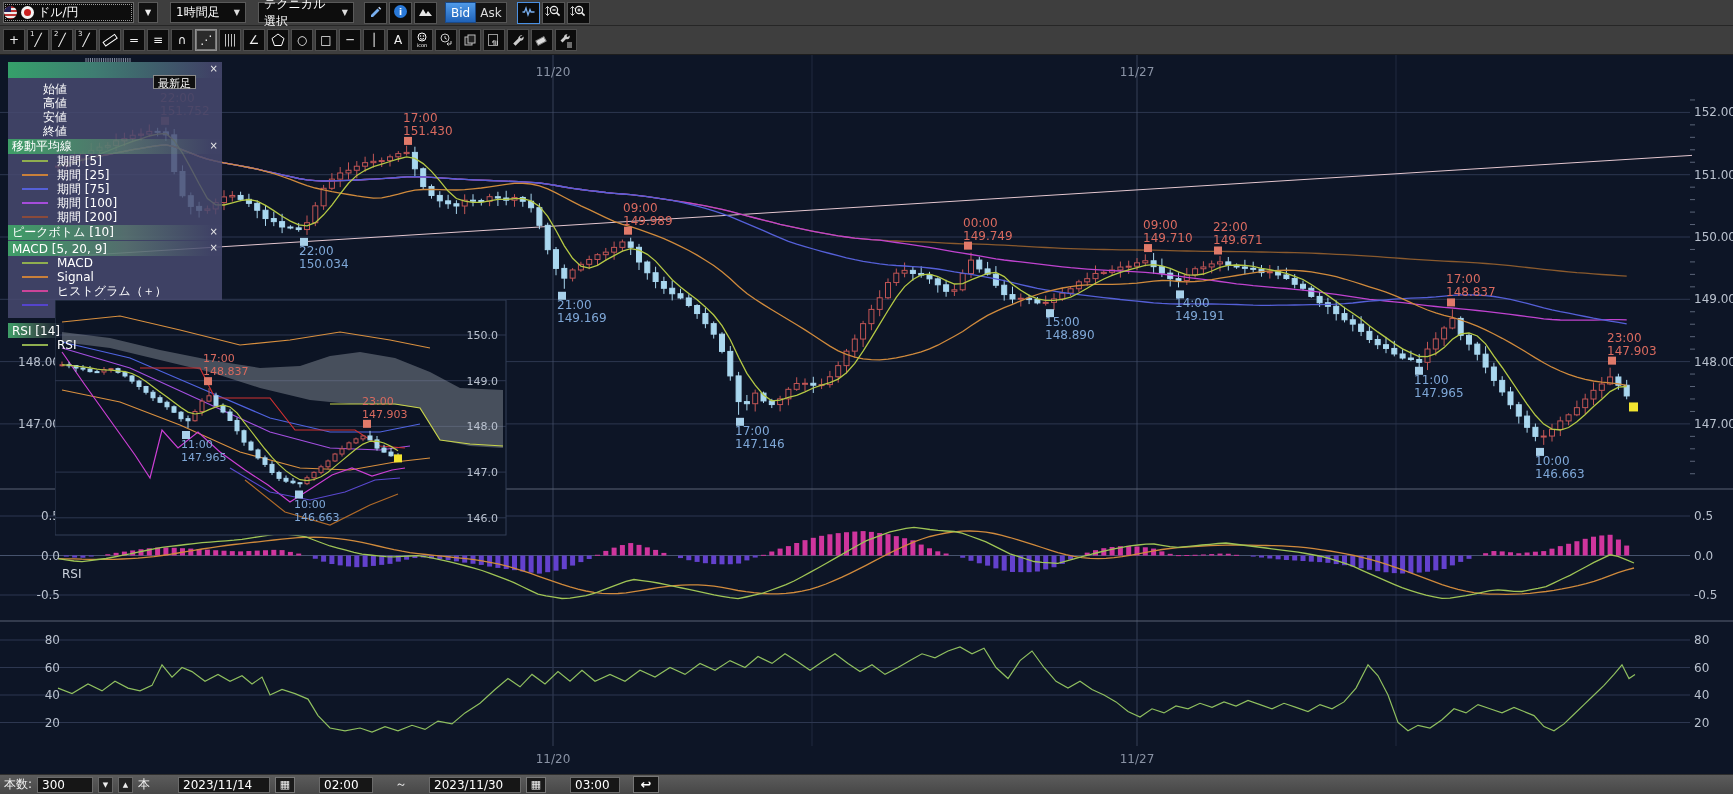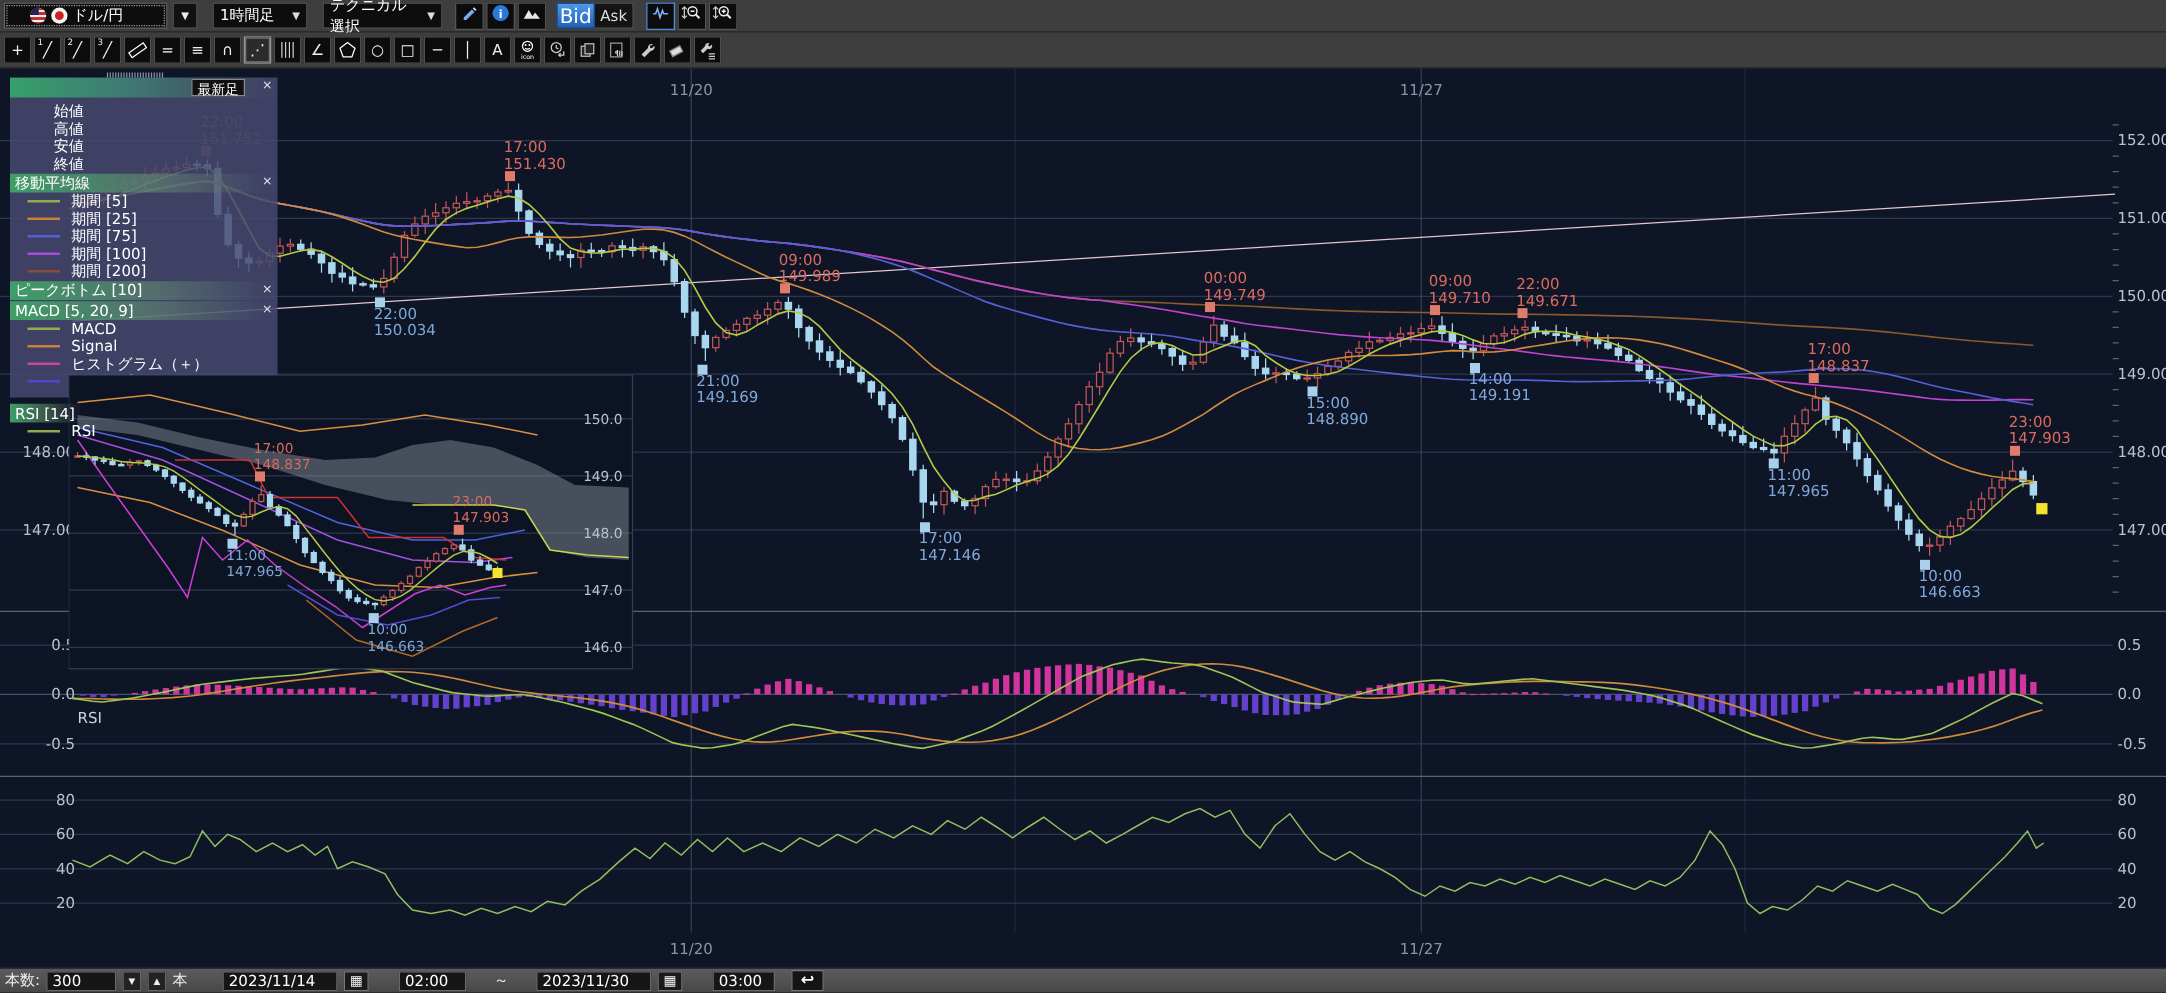--- a/index.html
+++ b/index.html
@@ -7,56 +7,56 @@
     font-family:"DejaVu Sans", sans-serif; }
   .abs { position:absolute; }
 
   
   .tb1 { position:absolute; top:0; left:0; width:1733px; height:26px; background:#3e3e3e;
     border-bottom:1px solid #262626; display:flex; align-items:center; gap:4px; padding:0 0 0 3px; z-index:40;}
   .tb2 { position:absolute; top:26px; left:0; width:1733px; height:29px; background:#3e3e3e;
     border-bottom:1px solid #1d1d1d; display:flex; align-items:center; gap:2px; padding:0 0 0 3px; z-index:40;}
   .pairbox { width:131px; height:21px; background:#0d0d0d; border:1px solid #6a6a6a;
     outline:1px dotted #9a9a9a; outline-offset:-3px; display:flex; align-items:center; gap:4px;
-    padding:0 20px; color:#fff; font-size:12px; cursor:pointer;}
+    padding:0 0; color:#fff; font-size:12px; cursor:pointer;}
   .flag { width:13px; height:13px; border-radius:50%; overflow:hidden; position:relative; flex:none;}
   .flag-us { background:repeating-linear-gradient(180deg,#b33 0 2px,#eee 2px 4px); }
   .flag-us::after{ content:""; position:absolute; left:0; top:0; width:7px; height:6px; background:#225; }
   .flag-jp { background:#f4f4f4; }
   .flag-jp::after{ content:""; position:absolute; left:3px; top:3px; width:7px; height:7px; border-radius:50%; background:#c22; }
   .ddbtn { width:20px; height:21px; background:#111; border:1px solid #5a5a5a; color:#eee;
     font-size:8px; display:flex; align-items:center; justify-content:center; cursor:pointer;}
   .selbox { height:21px; background:#0d0d0d; border:1px solid #5a5a5a; color:#fff; font-size:12px;
     display:flex; align-items:center; justify-content:space-between; padding:0 5px; gap:6px; cursor:pointer;}
   .selbox .car { font-size:8px; color:#ddd; }
   .icobtn { width:23px; height:22px; background:#0c0c0c; border:1px solid #555; display:flex;
     align-items:center; justify-content:center; color:#e8e8e8; font-size:13px; cursor:pointer; flex:none;}
   .icobtn.bluebrd { border:1px solid #4a90e2; }
   .bidask { display:flex; height:21px; margin-left:4px;}
   .bidask .bid { width:31px; background:linear-gradient(180deg,#4f9ae8,#1f62b8); color:#fff;
-    border:1px solid #1a4a8a; font-size:16px; display:flex; align-items:center; justify-content:center; cursor:pointer;}
+    border:1px solid #1a4a8a; font-size:12px; display:flex; align-items:center; justify-content:center; cursor:pointer;}
   .bidask .ask { width:31px; background:#141414; color:#ddd; border:1px solid #555; border-left:none;
     font-size:12px; display:flex; align-items:center; justify-content:center; cursor:pointer;}
   .tool { width:22px; height:22px; background:#0c0c0c; border:1px solid #4e4e4e; color:#f0f0f0;
     font-size:12px; display:flex; align-items:center; justify-content:center; cursor:pointer;
     position:relative; flex:none;}
   .tool.sel { background:#2b2b2b; border-color:#909090; box-shadow:inset 0 0 0 1px #777; }
   .tool .sup { position:absolute; top:0; left:2px; font-size:7px; }
   .tool .vls { font-size:9px; letter-spacing:0; transform:scaleY(1.4); }
   .tool svg { display:block; }
 
   
   .legend-panel { position:absolute; left:8px; top:62px; width:214px; height:256px; overflow:hidden;
     background:rgba(72,74,112,0.84); z-index:10; color:#fff; font-size:12px;}
   .lg-header { height:16px; display:flex; align-items:center; position:relative;
     background:linear-gradient(90deg,#35a06a 0%, #3f7d72 40%, rgba(72,74,112,0.15) 95%); }
   .lg-ghdr { height:15px; display:flex; align-items:center; padding-left:4px; position:relative; margin-top:1px;
     background:linear-gradient(90deg,#3f9e68 0%, rgba(110,160,120,0.45) 55%, rgba(72,74,112,0.1) 95%); }
   .lg-close { position:absolute; right:4px; top:1px; font-size:10px; color:#e8e8e8; cursor:pointer; line-height:12px;}
-  .latest-btn { position:absolute; right:26px; top:1px; height:14px; background:#101010; color:#fff;
+  .latest-btn { position:absolute; right:26px; top:13px; height:14px; background:#101010; color:#fff;
     border:1px solid #8a8a8a; font-size:11px; padding:0 4px; font-family:Liberation Mono, monospace; cursor:pointer;}
   .lg-row { height:14px; display:flex; align-items:center; }
   .lg-row .dash { width:26px; height:2px; margin-left:14px; flex:none;}
   .lg-row .lbl { margin-left:35px; }
   .lg-row.haspip .lbl { margin-left:9px; }
   .rsi-legend { position:absolute; left:8px; top:322px; z-index:30; color:#fff; font-size:12px; width:120px;}
   .rsi-legend .lg-ghdr { width:56px;text-align:right; }
 
   
   .sb { position:absolute; left:0; top:774px; width:1733px; height:20px;

